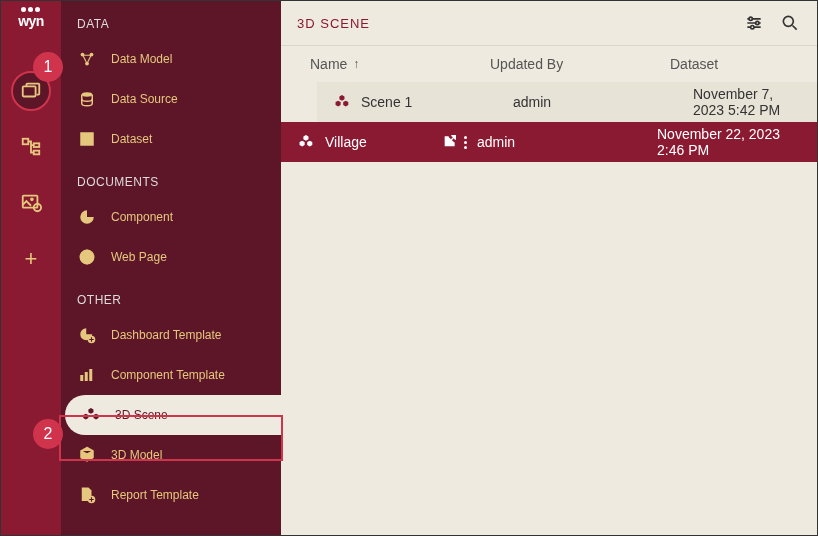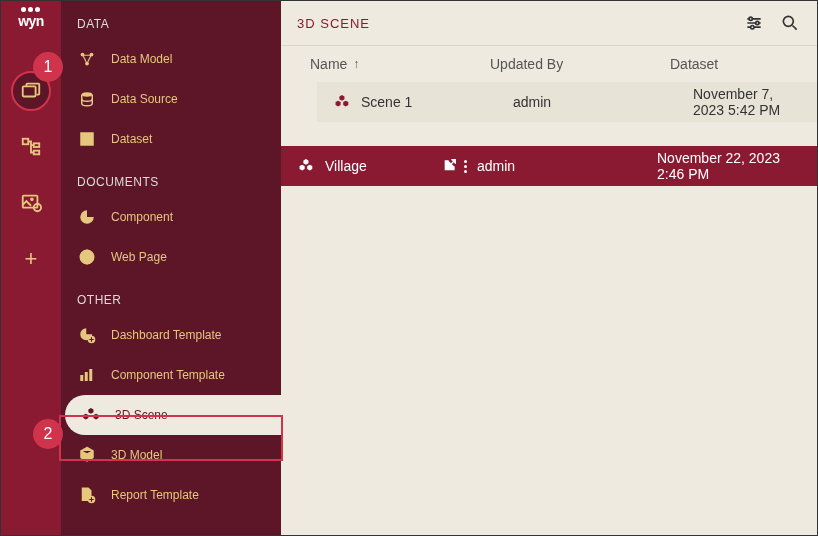--- a/index.html
+++ b/index.html
@@ -165,21 +165,20 @@
       padding: 0 16px;
       font-size: 14px;
       cursor: pointer;
     }
     .table-row .col-name { display:flex; align-items:center; gap:10px;}
     .row-icon { width:18px; height:18px; display:flex; align-items:center; justify-content:center;}
     .row-icon svg { width:18px; height:18px; fill:#8a1932;}
     .table-row.sel {
       background: #8a1932;
       color: #fff;
-      margin-top: 24px;
     }
     .table-row.sel .row-icon svg { fill:#fff; }
     .row-actions { display:none; align-items:center; gap:6px; margin-left:auto; margin-right:10px;}
     .table-row.sel .col-name .row-actions { display:flex; }
     .row-actions svg { width:16px; height:16px; fill:#fff;}
     .kebab { display:flex; flex-direction:column; gap:2px;}
     .kebab span { width:3px; height:3px; background:#fff; border-radius:50%; }
     .table-row.alt { background:#e7e3d7; color:#333;margin-left:36px;}
   </style>
 </head>

